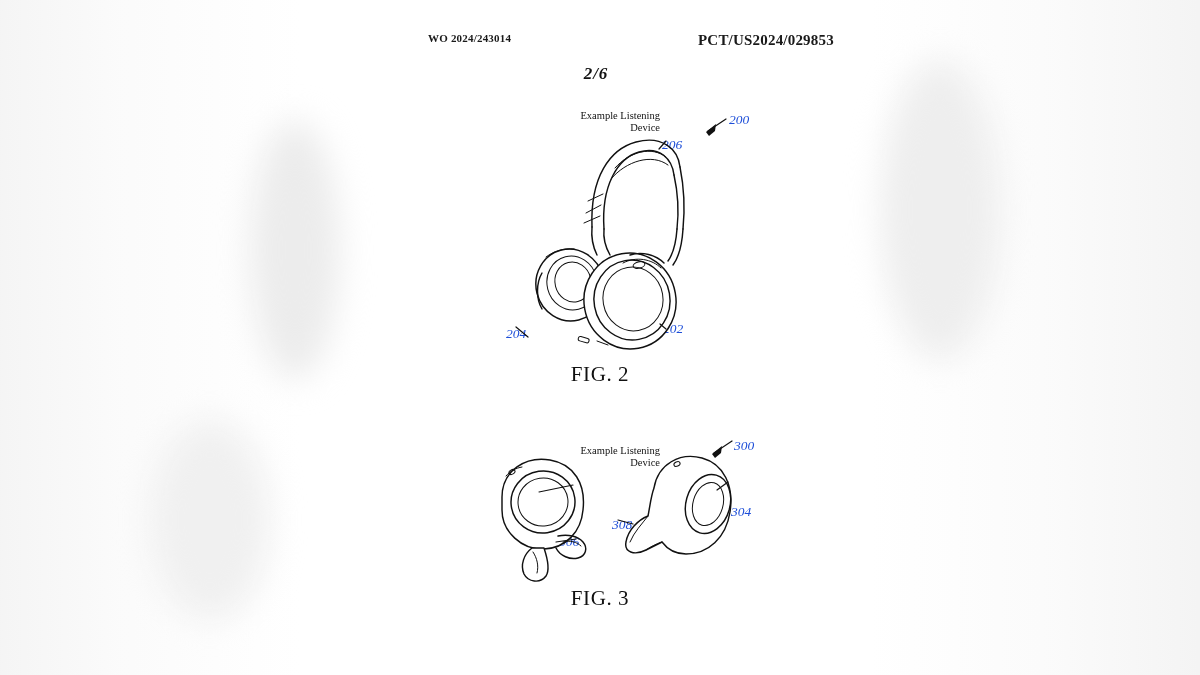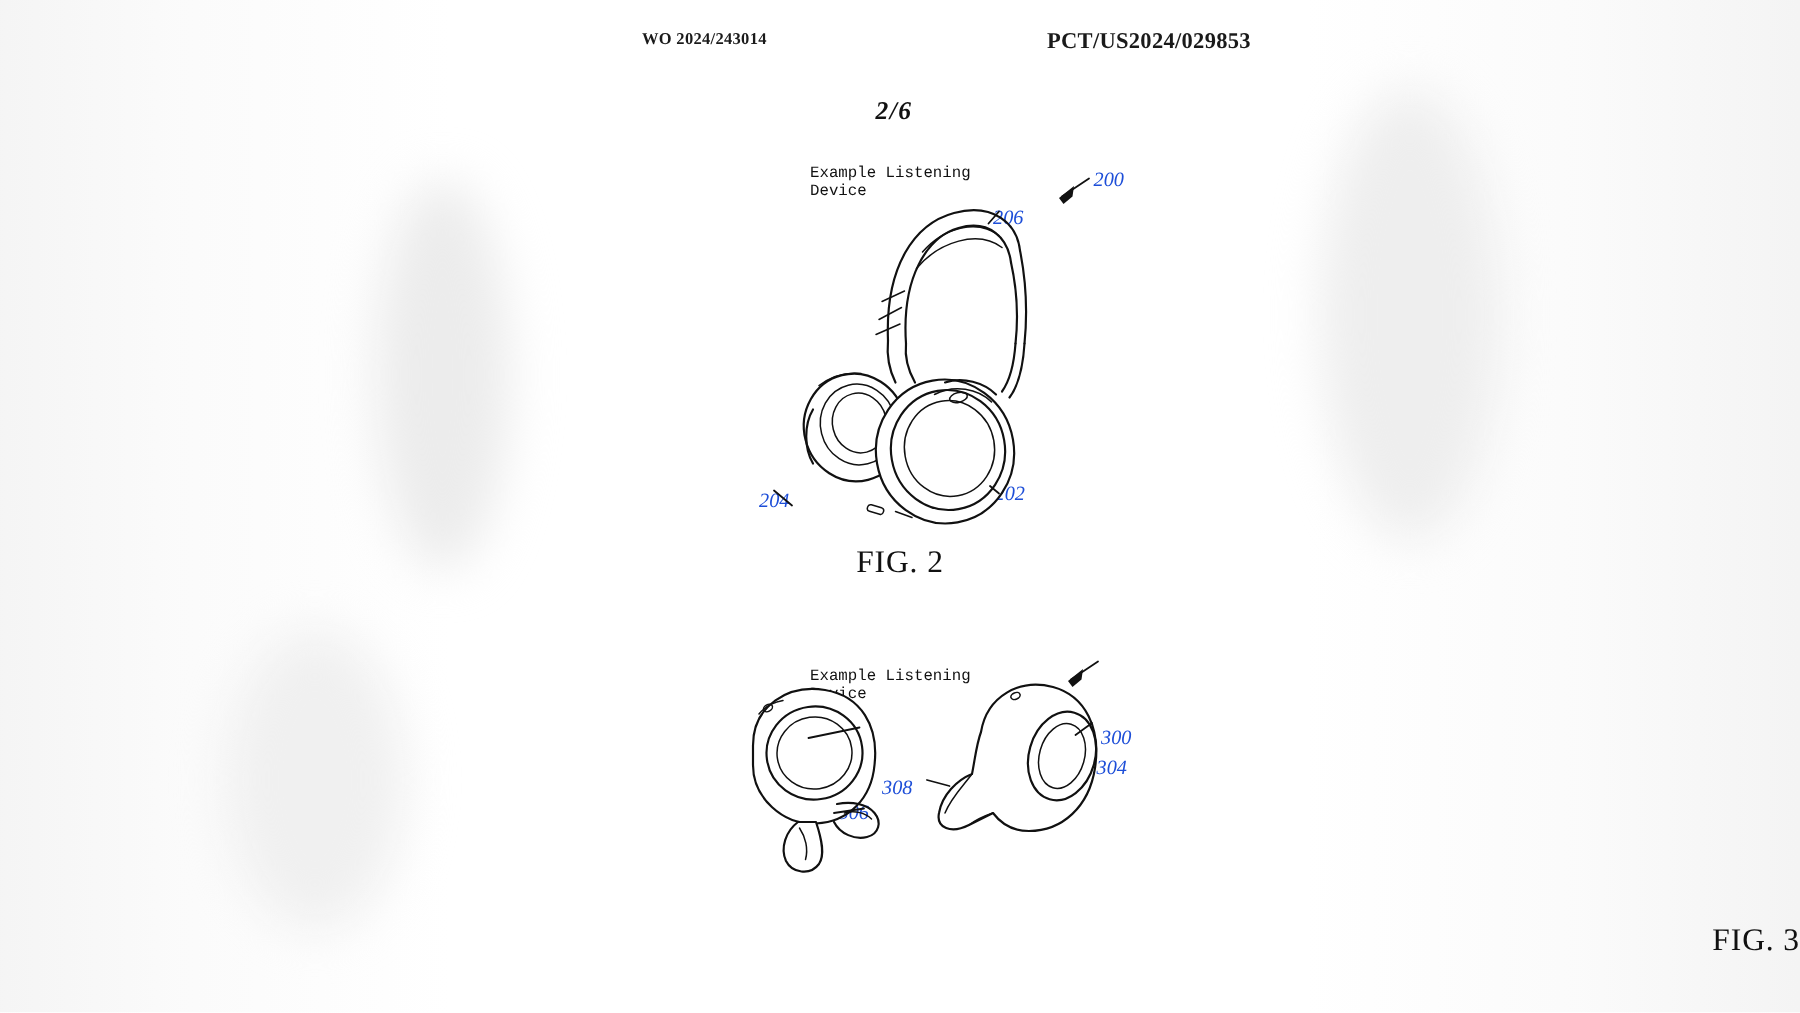--- a/index.html
+++ b/index.html
@@ -42,21 +42,21 @@
   .smudge {
     position: absolute;
     border-radius: 50%;
     filter: blur(16px);
     pointer-events: none;
   }
 
   
   .header {
     position: absolute;
-    top: 20px;
+    top: 32px;
     left: 0;
     width: 1056px;
     height: 16px;
   }
   .hdr-left {
     position: absolute;
     left: 428px;
     top: 0;
     font-family: "Liberation Serif", serif;
     font-weight: bold;
@@ -92,36 +92,36 @@
     position: absolute;
     width: 1200px;
     left: 0;
     text-align: center;
     font-family: "Liberation Serif", serif;
     font-size: 21px;
     letter-spacing: .6px;
     color: #111;
   }
   #fig2-caption { top: 362px; }
-  #fig3-caption { top: 614px; text-align: right; }
+  #fig3-caption { top: 586px; }
 
   .callout {
     position: absolute;
     font-family: "Liberation Serif", serif;
     font-style: italic;
     font-size: 13.5px;
     color: #1d4ed8;
     white-space: nowrap;
   }
   .device-label {
     position: absolute;
-    font-family: Liberation Mono, monospace;
+    font-family: Liberation Serif, serif;
     font-size: 10.5px;
     line-height: 12px;
-    text-align: left;
+    text-align: right;
     color: #111;
     white-space: pre-line;
   }
 
   svg { display: block; }
   .ln {
     fill: none;
     stroke: #111111;
     stroke-width: 1.45;
     stroke-linecap: round;
@@ -235,25 +235,25 @@
     </svg>
 
     <div class="fig-caption" id="fig2-caption">FIG. 2</div>
   </div>
 
   <div>
 
     <div class="device-label" style="left:540px; top:445px; width:120px;">Example Listening
 Device</div>
 
-    <div class="callout" style="left:734px; top:438px;margin-top:46px;">300</div>
+    <div class="callout" style="left:734px; top:438px;">300</div>
     <div class="callout" style="left:542px; top:484px;">302</div>
     <div class="callout" style="left:559px; top:534px;">306</div>
     <div class="callout" style="left:731px; top:504px;">304</div>
-    <div class="callout" style="left:588px; top:517px;">308</div>
+    <div class="callout" style="left:612px; top:517px;">308</div>
 
     <svg width="320" height="175" viewBox="0 0 320 175" style="position:absolute; left:440px; top:432px;">
 
       <g>
         <path class="ln-lead" d="M292,9 L274,21"></path>
         <polygon class="arrowhead" points="272,22 282,14 281,21 275,26"></polygon>
       </g>
 
       <g>
 

